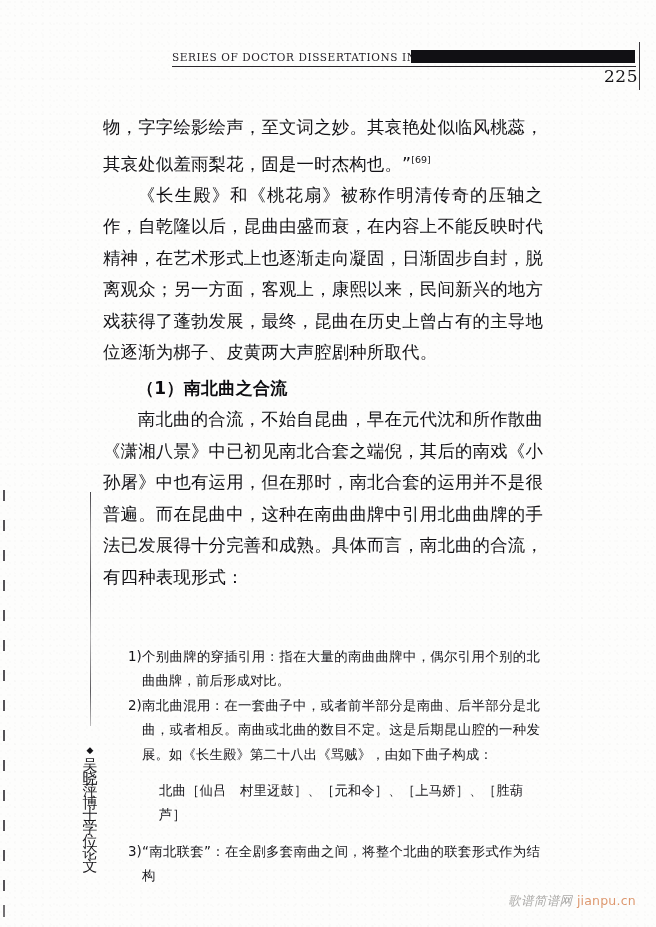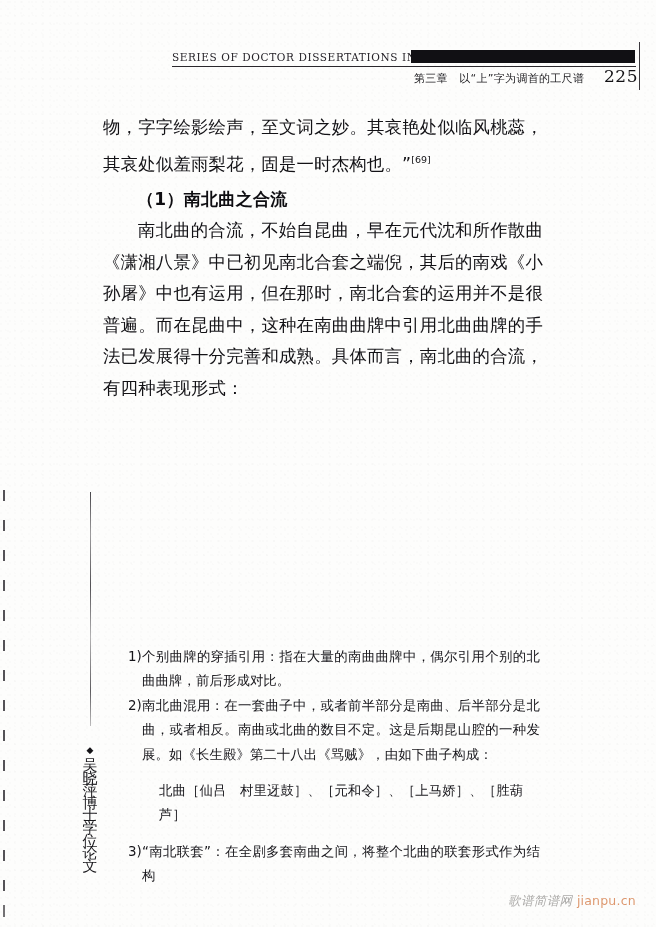--- a/index.html
+++ b/index.html
@@ -238,32 +238,32 @@
 </head>
 <body>
 
 <div id="page">
 
   <div id="runhead">
     <div class="head-rule"></div>
     <div class="head-rule-right"></div>
     <div class="series-line">SERIES OF DOCTOR DISSERTATIONS IN MUSIC</div>
     <div class="redaction-bar"></div>
-    <div class="chapter-line">第三章　以“上”字为调首的工尺谱</div>
     <div class="folio">225</div>
   </div>
 
   <div class="vrule-inner"></div>
   <div class="vrule-edge"></div>
   <div class="vrule-edge-2"></div>
 
   <div id="body">
 
     <p class="p"><span>物，字字绘影绘声，至文词之妙。其哀艳处似临风桃蕊，其哀处似</span><span>羞雨梨花，固是一时杰构也。”</span><span class="sup">[69]</span></p>
 
+    <p class="p indent">《长生殿》和《桃花扇》被称作明清传奇的压轴之作，自乾隆以后，昆曲由盛而衰，在内容上不能反映时代精神，在艺术形式上也逐渐走向凝固，日渐固步自封，脱离观众；另一方面，客观上，康熙以来，民间新兴的地方戏获得了蓬勃发展，最终，昆曲在历史上曾占有的主导地位逐渐为梆子、皮黄两大声腔剧种所取代。</p>
 
 
 
     <h3 class="h-sub">（1）南北曲之合流</h3>
 
     <p class="p indent">南北曲的合流，不始自昆曲，早在元代沈和所作散曲《潇湘八景》中已初见南北合套之端倪，其后的南戏《小孙屠》中也有运用，但在那时，南北合套的运用并不是很普遍。而在昆曲中，这种在南曲曲牌中引用北曲曲牌的手法已发展得十分完善和成熟。具体而言，南北曲的合流，有四种表现形式：</p>
   </div>
 
   <div id="notelist">
 

